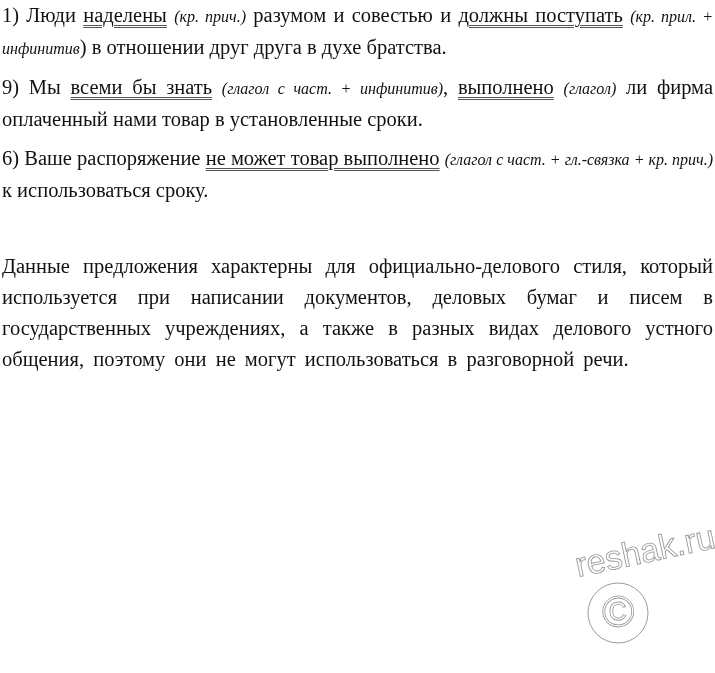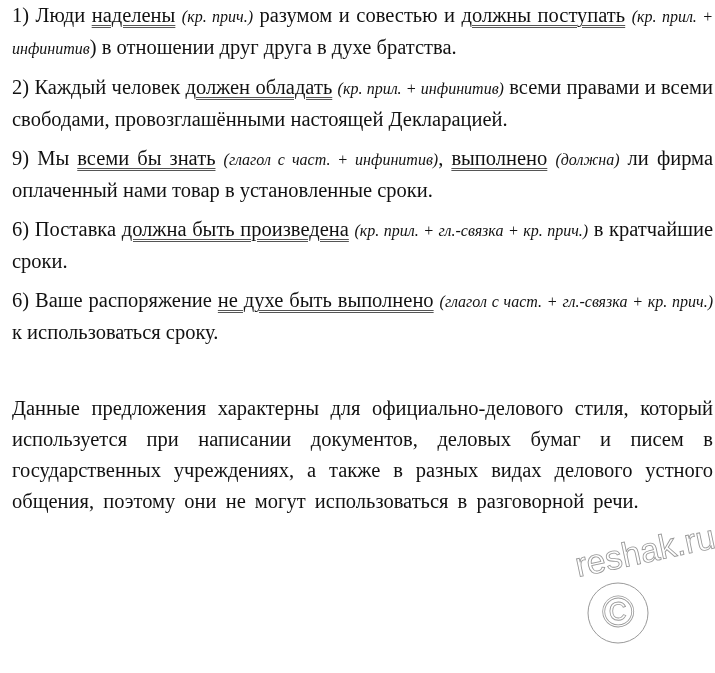--- a/index.html
+++ b/index.html
@@ -3,45 +3,43 @@
 <meta charset="utf-8">
 <style>
   html, body { margin: 0; padding: 0; background: #ffffff; }
   body {
     width: 715px; height: 673px; overflow: hidden; position: relative;
     font-family: "Liberation Serif", serif; color: #111111;
   }
   .doc { position: absolute; left: 2px; top: 0; width: 711px; }
   .p {
     font-size: 20.5px; line-height: 31px; text-align: justify;
-    margin: 0 0 8px 10px; text-align-last: left;
+    margin: 0 0 8px 0; text-align-last: left;
   }
   .u {
     text-decoration: underline; text-decoration-style: double;
     text-decoration-color: #555555; text-underline-offset: 3px;
     text-decoration-thickness: 1px;
   }
   .note { font-style: italic; font-size: 16px; }
   .spacer { height: 37px; }
   .conclusion { word-spacing: 4px; }
   .watermark {
     position: absolute; left: 540px; top: 525px; width: 180px; height: 150px;
     pointer-events: none;
   }
 </style>
 </head>
 <body>
 
 <div class="doc">
   <div id="items">
       <p class="p"><span>1) Люди </span><span class="u">наделены</span><span> </span><span class="note">(кр. прич.)</span><span> разумом и совестью и </span><span class="u">должны поступать</span><span> </span><span class="note">(кр. прил. + инфинитив</span><span>) в отношении друг друга в духе братства.</span></p>
-      <p class="p"><span>2) Каждый человек </span><span class="u">должен обладать</span><span> </span><span class="note">(кр. прил. + инфинитив)</span><span> всеми правами и всеми свободами, провозглашёнными настоящей Декларацией.</span></p>
-      <p class="p"><span>9) Мы </span><span class="u">всеми бы знать</span><span> </span><span class="note">(глагол с част. + инфинитив)</span><span>, </span><span class="u">выполнено</span><span> </span><span class="note">(должна)</span><span> ли фирма оплаченный нами товар в установленные сроки.</span></p>
-      <p class="p"><span>6) Поставка </span><span class="u">должна быть произведена</span><span> </span><span class="note">(кр. прил. + гл.-связка + кр. прич.)</span><span> в кратчайшие сроки.</span></p>
-      <p class="p"><span>6) Ваше распоряжение </span><span class="u">не духе быть выполнено</span><span> </span><span class="note">(глагол с част. + гл.-связка + кр. прич.)</span><span> к использоваться сроку.</span></p>
+      <p class="p"><span>9) Мы </span><span class="u">всеми бы знать</span><span> </span><span class="note">(глагол с част. + инфинитив)</span><span>, </span><span class="u">выполнено</span><span> </span><span class="note">(глагол)</span><span> ли фирма оплаченный нами товар в установленные сроки.</span></p>
+      <p class="p"><span>6) Ваше распоряжение </span><span class="u">не может товар выполнено</span><span> </span><span class="note">(глагол с част. + гл.-связка + кр. прич.)</span><span> к использоваться сроку.</span></p>
     </div>
   <div class="spacer"></div>
   <p class="p conclusion">Данные предложения характерны для официально-делового стиля, который используется при написании документов, деловых бумаг и писем в государственных учреждениях, а также в разных видах делового устного общения, поэтому они не могут использоваться в разговорной речи.</p>
 </div>
 
 <svg class="watermark" viewBox="0 0 180 150">
   <g fill="none" stroke="#9a9a9a" stroke-width="1">
     <circle cx="78" cy="88" r="30"></circle>
   </g>
   <text x="62" y="102" font-size="44" fill="none" stroke="#9a9a9a" stroke-width="0.8" font-family="Liberation Sans, sans-serif">©</text>

